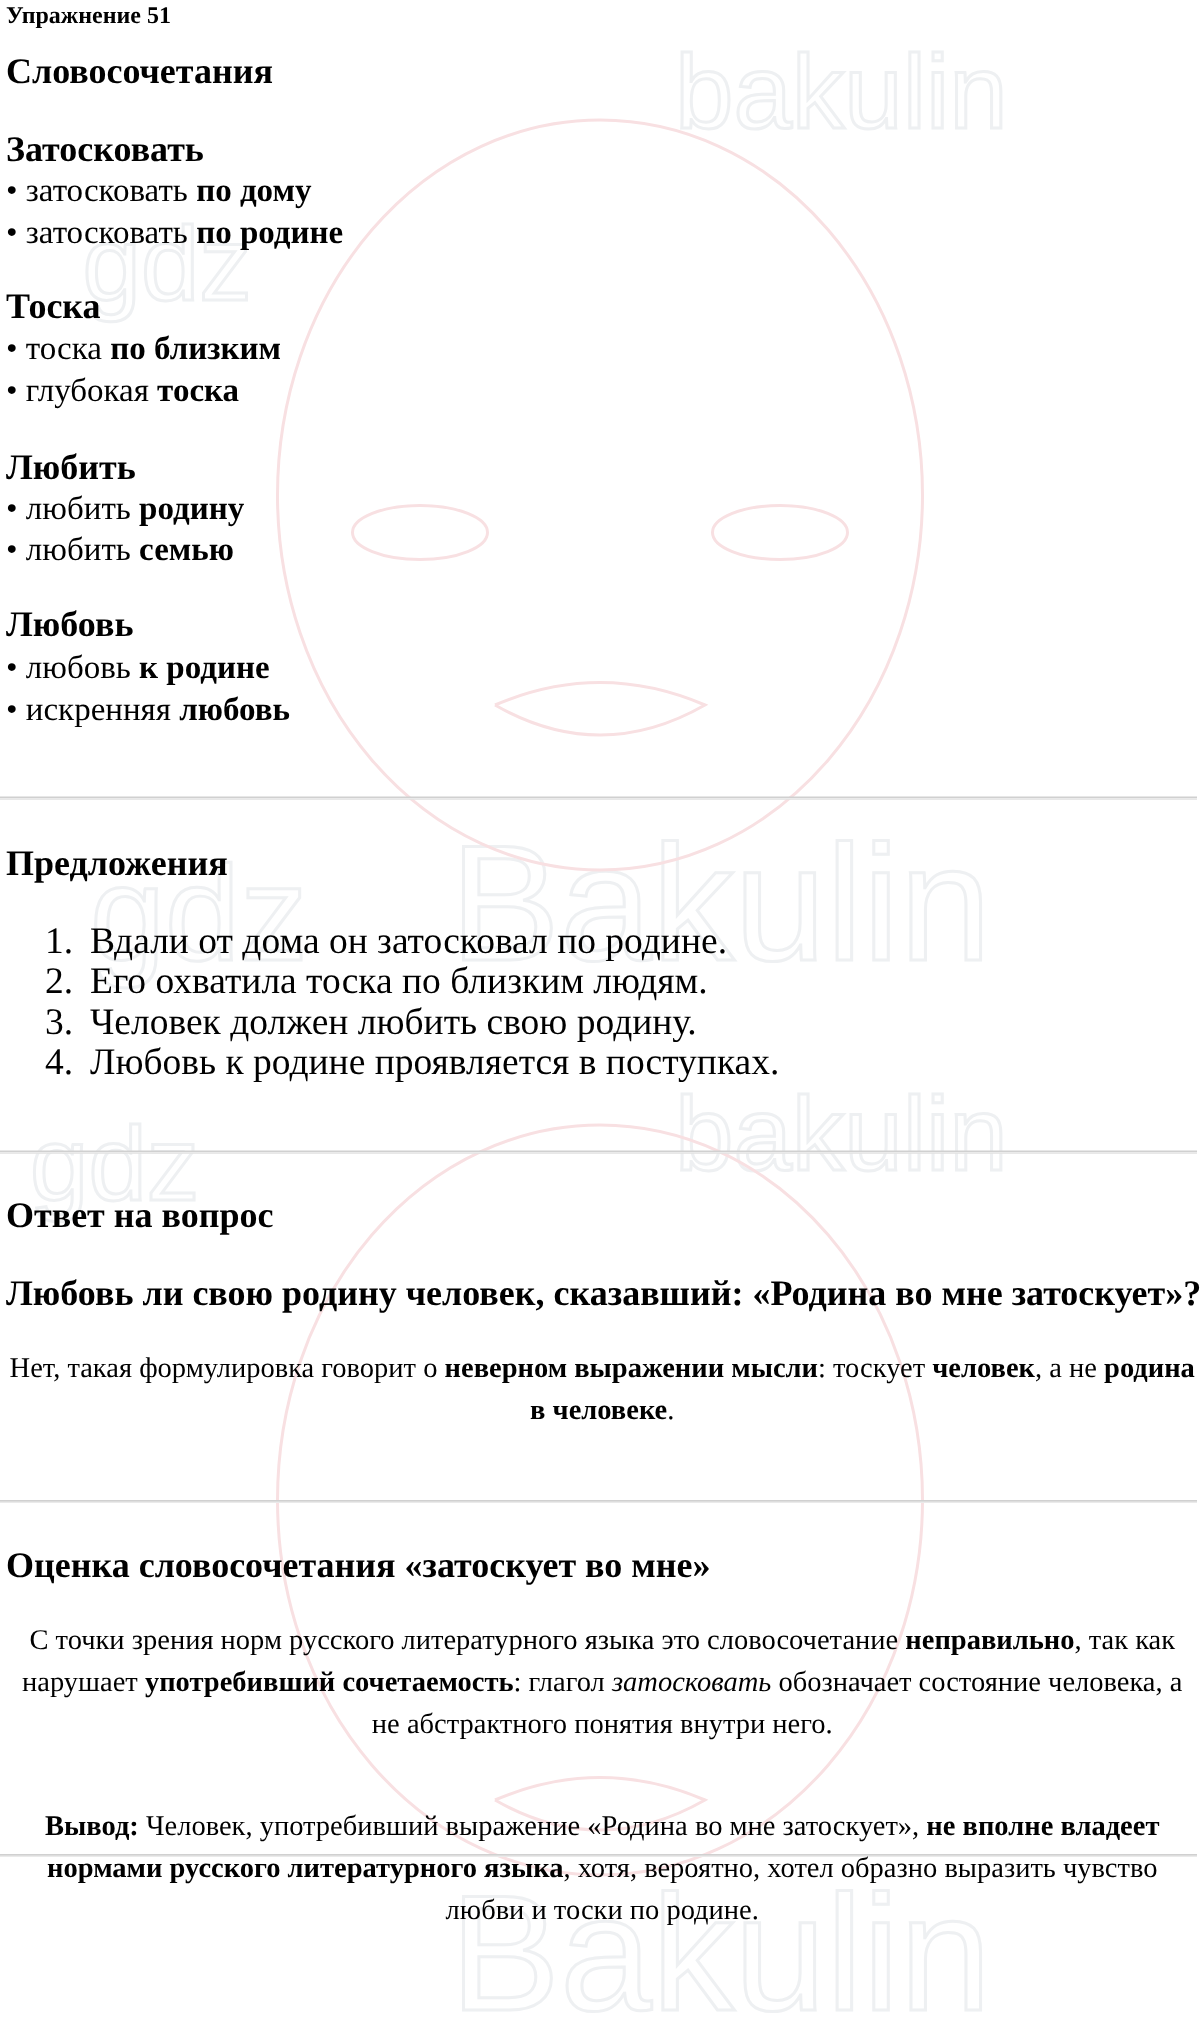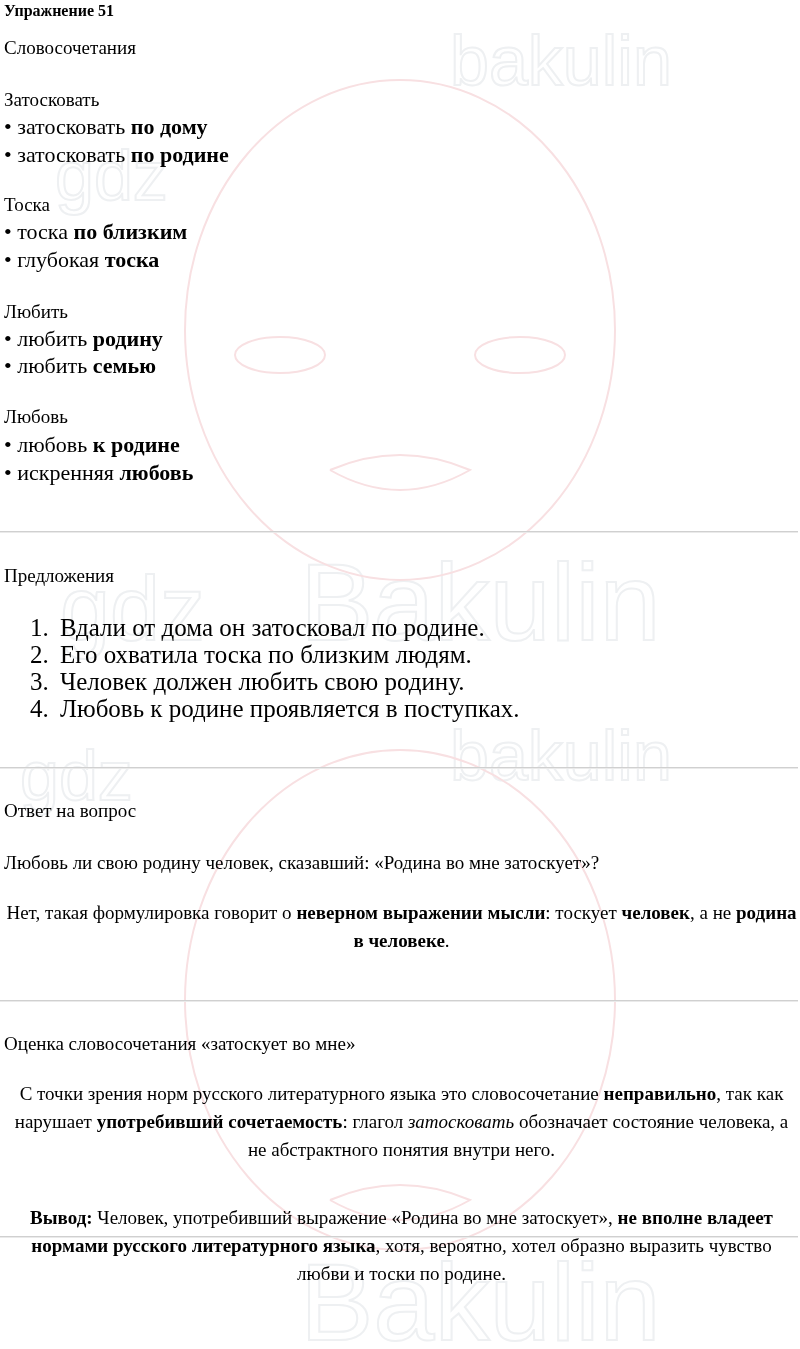--- a/index.html
+++ b/index.html
@@ -5,21 +5,21 @@
   html, body { margin: 0; padding: 0; background: #ffffff; }
   body {
     width: 800px; height: 1349px; overflow: hidden; position: relative;
     font-family: "Liberation Serif", "DejaVu Serif", serif;
     color: #000;
     font-size: 19px;
   }
   .wm { position: absolute; inset: 0; pointer-events: none; z-index: 0; }
   .content { position: relative; z-index: 1; padding-left: 4px; padding-right: 4px; }
   .ex-title { position: absolute; top: 1px; left: 4px; font-weight: bold; font-size: 16px; line-height: 20px; }
-  .h-sec { position: absolute; left: 4px; font-weight: normal; font-size: 19px; line-height: 24px; text-align: right; }
+  .h-sec { position: absolute; left: 4px; font-weight: bold; font-size: 24px; line-height: 24px; text-align: right; }
   .line { position: absolute; left: 4px; font-size: 22px; line-height: 27px; white-space: nowrap; }
   .b { font-weight: bold; }
   .i { font-style: italic; }
   .hr { position: absolute; left: 0; width: 798px; height: 1px; background: #d0d0d0; border-bottom: 1px solid #eaeaea; }
   .ol-item { position: absolute; left: 30px; font-size: 25px; line-height: 27px; white-space: nowrap; }
   .ol-num { display: inline-block; width: 30px; text-align: left; }
   .para { position: absolute; left: 4px; width: 795px; font-size: 19px; line-height: 28px; text-align: center; }
 </style>
 </head>
 <body>

